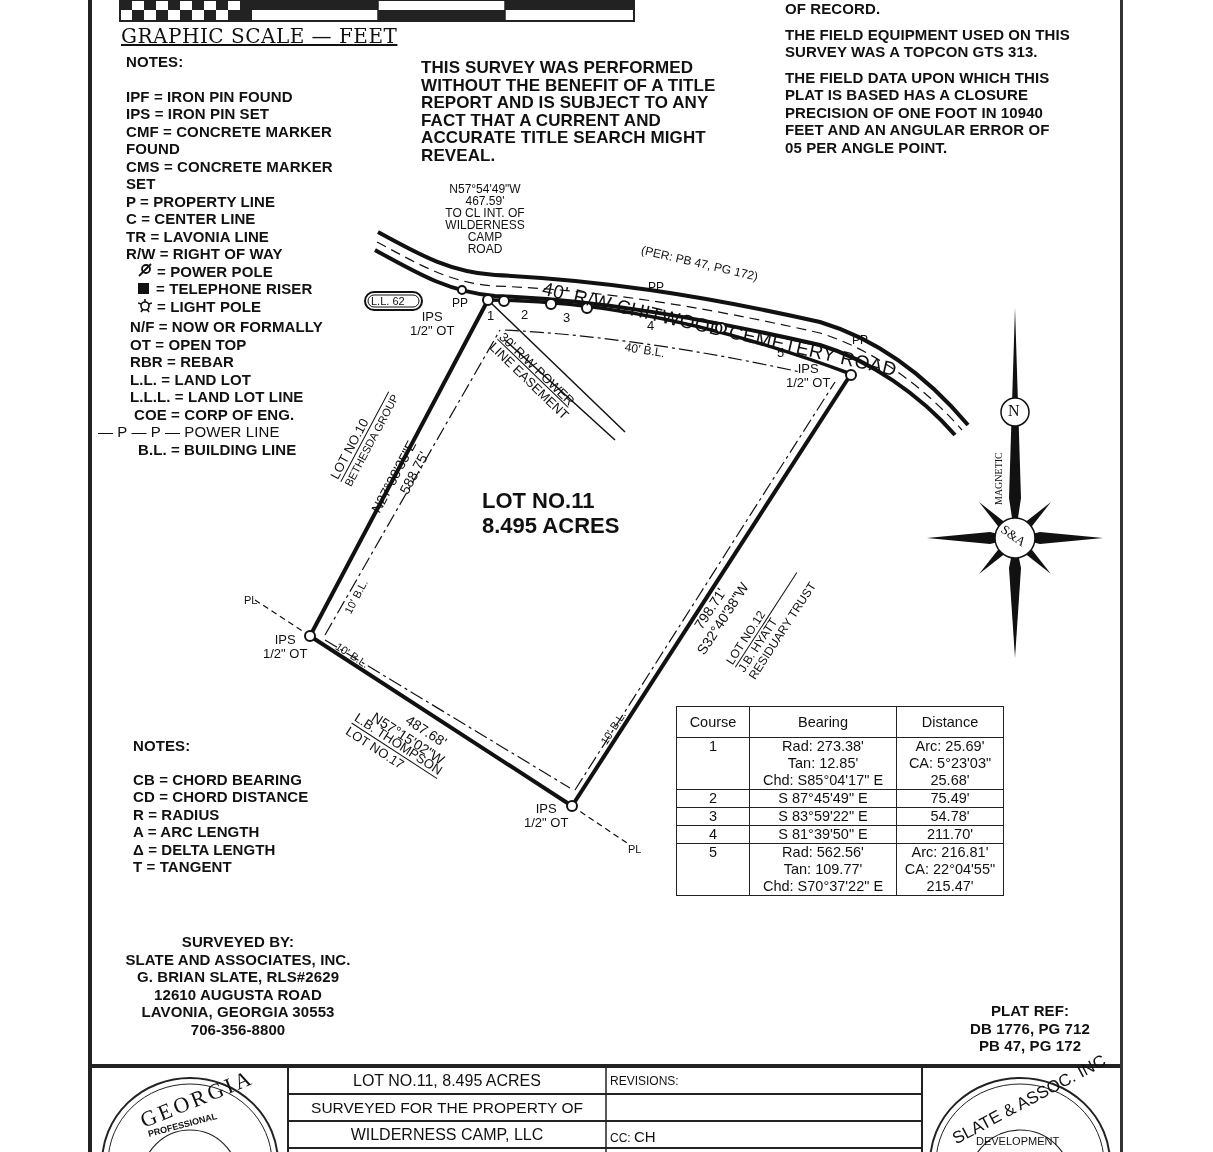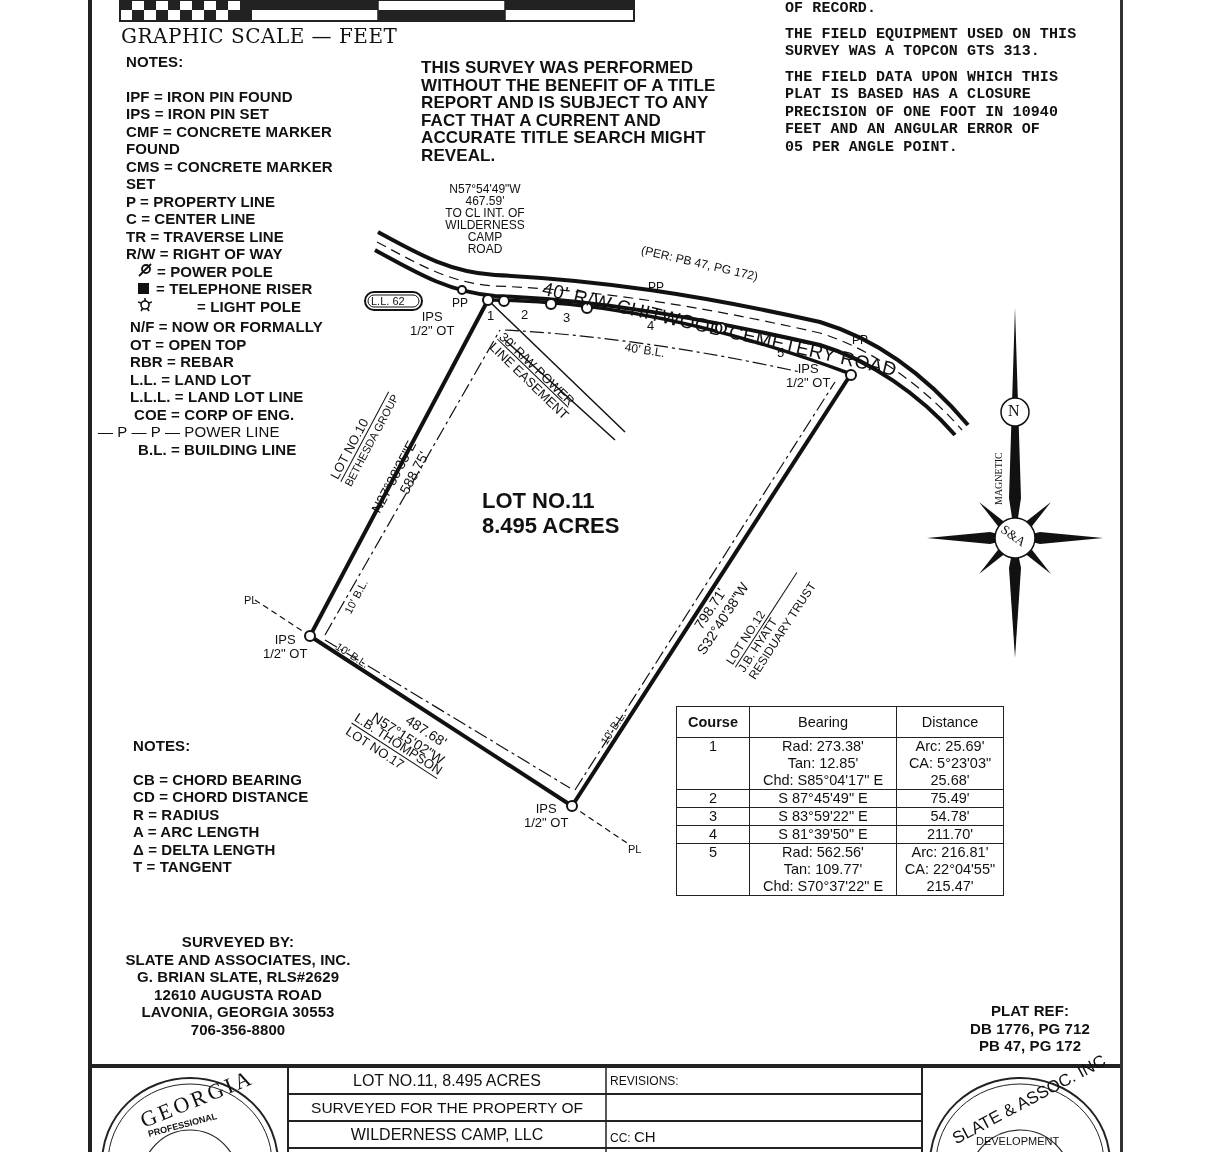--- a/index.html
+++ b/index.html
@@ -3,22 +3,22 @@
 <meta charset="utf-8">
 <style>
   html, body { margin: 0; padding: 0; background: #ffffff; }
   body { width: 1213px; height: 1152px; position: relative; overflow: hidden; font-family: "Liberation Sans", sans-serif; color: #111; }
   .frame-left { position: absolute; left: 88px; top: 0; width: 4px; height: 1152px; background: #222; }
   .frame-right { position: absolute; left: 1120px; top: 0; width: 3px; height: 1152px; background: #333; }
   .abs { position: absolute; }
   .bold { font-weight: bold; }
   .note { font-size: 15px; font-weight: bold; line-height: 17.5px; letter-spacing: 0.1px; }
   .serif { font-family: "Liberation Serif", serif; }
-  .scale-caption { left: 121px; top: 24px; font-size: 20px; font-family: "DejaVu Serif", serif; letter-spacing: 0.5px; }
-  .block p { margin: 0 8px 8px 0; font-family: Liberation Mono, monospace; }
+  .scale-caption { left: 121px; top: 24px; font-size: 20px; font-family: "DejaVu Serif", serif; letter-spacing: 0.5px; text-decoration: underline; }
+  .block p { margin: 0 8px 8px 0; }
   table.curve { position: absolute; left: 676px; top: 706px; border-collapse: collapse; font-size: 14.5px; }
   table.curve th, table.curve td { border: 1.5px solid #222; text-align: center; padding: 0 3px; }
   table.curve th { font-weight: normal; height: 30px; }
   table.curve td { line-height: 17px; vertical-align: top; }
   .title-block { position: absolute; left: 92px; top: 1064px; width: 1028px; height: 88px; border-top: 4px solid #222; }
   .tb-cell { position: absolute; font-size: 16px; }
   svg { position: absolute; left: 0; top: 0; }
   .map-label { font-family: "Liberation Sans", sans-serif; }
 </style>
 </head>
@@ -56,36 +56,36 @@
 <div class="abs note" style="left:126px; top:53px;">
   <div style="margin-bottom:17px;">NOTES:</div>
   <div>IPF = IRON PIN FOUND</div>
   <div>IPS = IRON PIN SET</div>
   <div>CMF = CONCRETE MARKER</div>
   <div>FOUND</div>
   <div>CMS = CONCRETE MARKER</div>
   <div>SET</div>
   <div>P = PROPERTY LINE</div>
   <div>C = CENTER LINE</div>
-  <div>TR = TRAVERSE LINE</div>
+  <div>TR = LAVONIA LINE</div>
   <div>R/W = RIGHT OF WAY</div>
   <div style="padding-left:12px; display:flex; ">
     <span style="display:inline-block; width:14px; height:14px; margin-right:5px; position:relative;">
       <svg width="14" height="14">
           <circle cx="8" cy="6" r="4" fill="none" stroke="#111" stroke-width="1.8"></circle>
           <line x1="1" y1="13" x2="13" y2="1" stroke="#111" stroke-width="1.8"></line>
         </svg>
     </span>
     <span>= POWER POLE</span>
   </div>
   <div style="padding-left:12px; display:flex; align-items:center;">
     <span style="display:inline-block; width:11px; height:11px; background:#111; margin-right:7px;"></span>
     <span>= TELEPHONE RISER</span>
   </div>
-  <div style="padding-left:12px; display:flex; align-items:flex-start;gap:40px;">
+  <div style="padding-left:12px; display:flex; align-items:center;">
     <span style="display:inline-block; width:14px; height:14px; margin-right:5px; position:relative;">
       <svg width="14" height="14">
           <circle cx="7" cy="7" r="4" fill="none" stroke="#111" stroke-width="1.6"></circle>
           <line x1="7" y1="0" x2="7" y2="3" stroke="#111" stroke-width="1.6"></line>
           <line x1="0" y1="4" x2="3" y2="5" stroke="#111" stroke-width="1.6"></line>
           <line x1="14" y1="4" x2="11" y2="5" stroke="#111" stroke-width="1.6"></line>
           <line x1="3" y1="13" x2="5" y2="10" stroke="#111" stroke-width="1.6"></line>
           <line x1="11" y1="13" x2="9" y2="10" stroke="#111" stroke-width="1.6"></line>
         </svg>
     </span>
@@ -272,21 +272,21 @@
 <div class="abs map-label" style="left:244px; top:594px; font-size:11px;">PL</div>
 <div class="abs map-label" style="left:628px; top:843px; font-size:11px;">PL</div>
 
 <div class="abs serif" style="left:1008px; top:402px; font-size:16px;">N</div>
 <div class="abs serif" style="left:993px; top:505px; font-size:10px; transform:rotate(-90deg); transform-origin:left top; white-space:nowrap;">MAGNETIC</div>
 <div class="abs serif" style="left:1000px; top:528px; font-size:13px; transform:rotate(35deg);">S&amp;A</div>
 
 <table class="curve">
   <thead>
     <tr>
-      <th style="width:66px;font-weight:bold;">Course</th>
+      <th style="width:66px;">Course</th>
       <th style="width:140px;">Bearing</th>
       <th style="width:100px;">Distance</th>
     </tr>
   </thead>
   <tbody>
     <tr>
       <td>1</td>
       <td>
           <div>Rad: 273.38'</div>
           <div>Tan: 12.85'</div>

